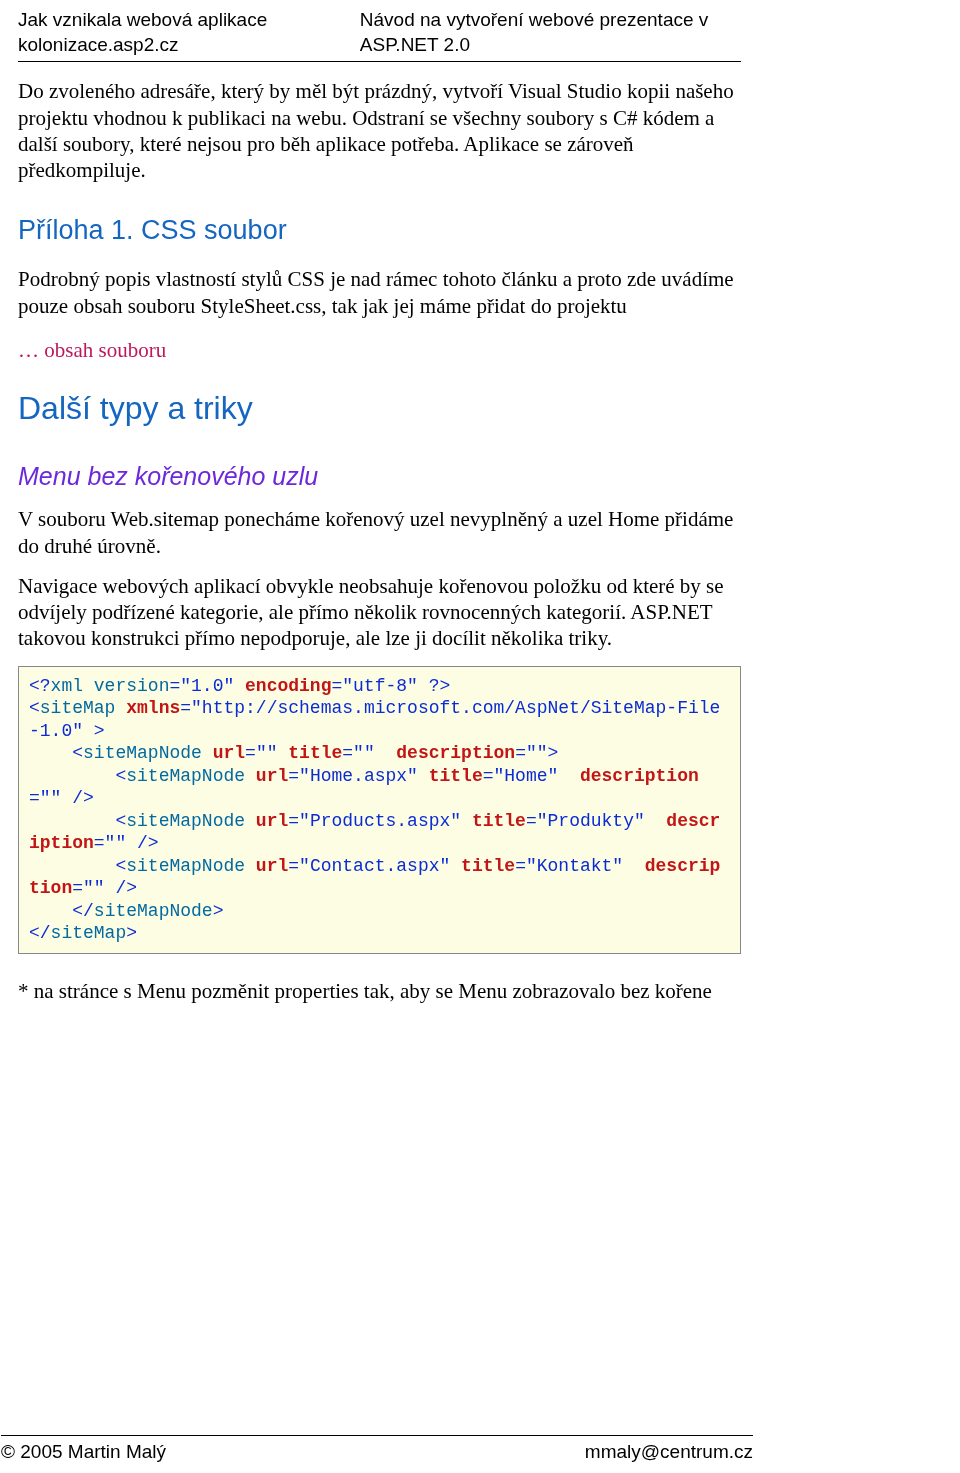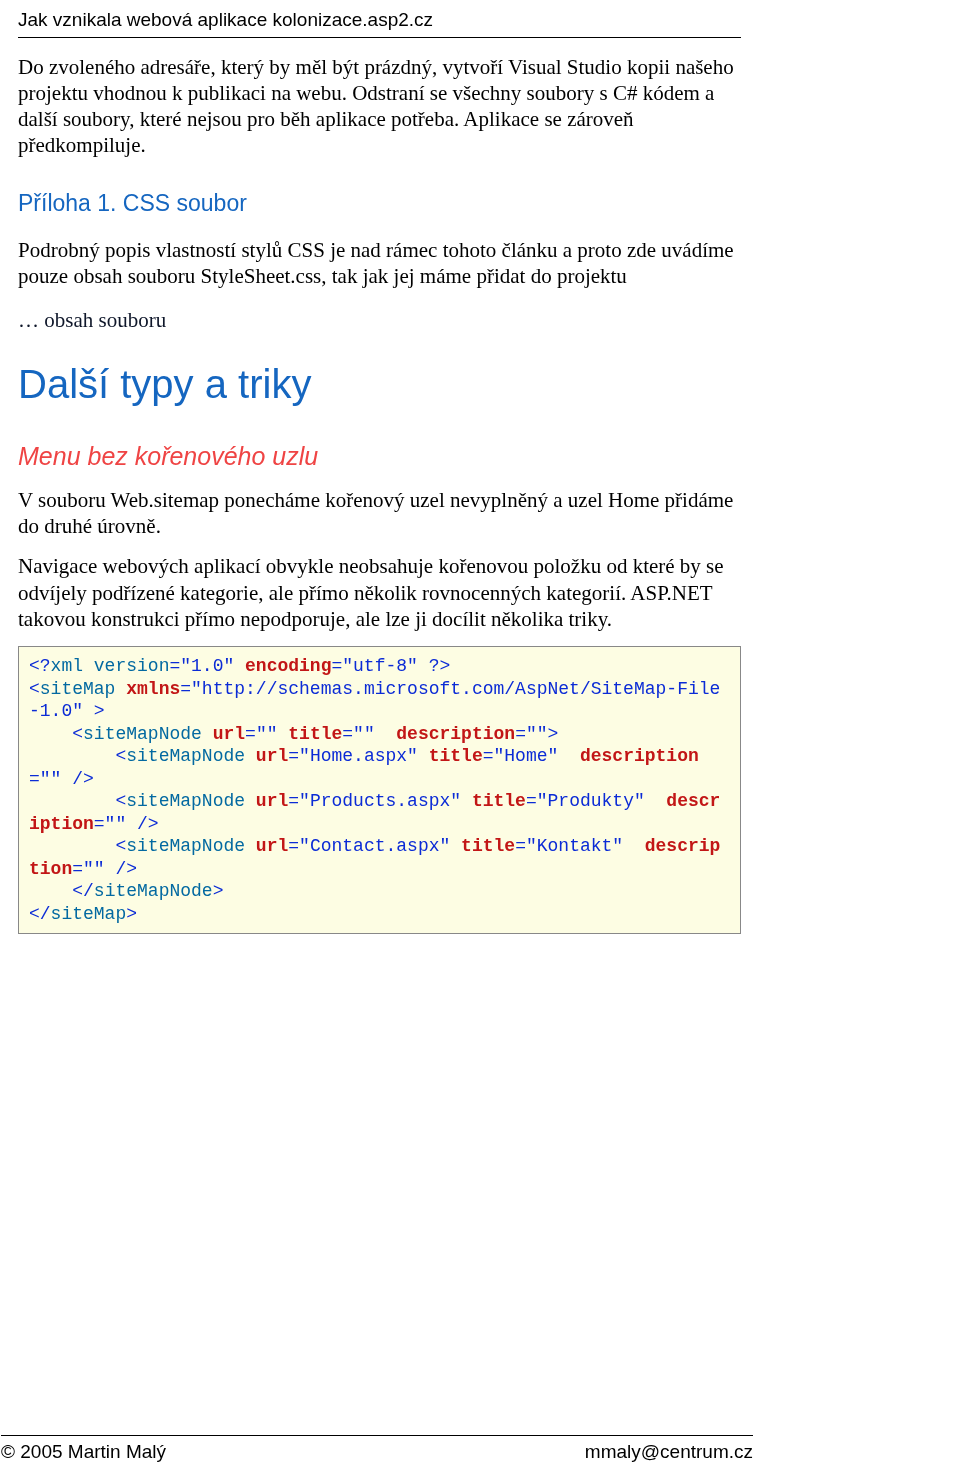--- a/index.html
+++ b/index.html
@@ -28,44 +28,44 @@
     margin-bottom: 16px;
   }
   .body-text {
     font-family: "Times New Roman", Times, serif;
     font-size: 21px;
     line-height: 1.25;
     margin: 14px 0;
   }
   .h2-blue {
     font-family: Arial, Helvetica, sans-serif;
-    font-size: 23px;
+    font-size: 27px;
     color: #1566c0;
     margin: 30px 0 18px 0;
     font-weight: normal;
   }
   .h1-blue {
     font-family: Arial, Helvetica, sans-serif;
-    font-size: 40px;
+    font-size: 32px;
     color: #1566c0;
     margin: 22px 0 30px 0;
     font-weight: normal;
   }
   .h3-italic {
     font-family: Arial, Helvetica, sans-serif;
     font-size: 25px;
-    color: #ef4444;
+    color: #6d28d9;
     font-style: italic;
     margin: 24px 0 14px 0;
     font-weight: normal;
   }
   .red-note {
     font-family: "Times New Roman", Times, serif;
     font-size: 21px;
-    color: #0f172a;
+    color: #be185d;
     margin: 18px 0 24px 0;
   }
   .codebox {
     background: #fdfde3;
     border: 1px solid #888;
     padding: 8px 10px;
     font-family: "Courier New", Courier, monospace;
     font-size: 18px;
     line-height: 1.25;
     white-space: pre-wrap;
@@ -88,20 +88,21 @@
     font-size: 19px;
   }
 </style>
 </head>
 <body>
 
 <div class="page">
 
   <div class="header-line">
     <span>Jak vznikala webová aplikace kolonizace.asp2.cz</span>
+    <span>Návod na vytvoření webové prezentace v ASP.NET 2.0</span>
   </div>
 
   <p class="body-text">Do zvoleného adresáře, který by měl být prázdný, vytvoří Visual Studio kopii našeho projektu vhodnou k publikaci na webu. Odstraní se všechny soubory s C# kódem a další soubory, které nejsou pro běh aplikace potřeba. Aplikace se zároveň předkompiluje.</p>
 
   <h2 class="h2-blue">Příloha 1. CSS soubor</h2>
 
   <p class="body-text">Podrobný popis vlastností stylů CSS je nad rámec tohoto článku a proto zde uvádíme pouze obsah souboru StyleSheet.css, tak jak jej máme přidat do projektu</p>
 
   <p class="red-note">… obsah souboru</p>
 
@@ -115,19 +116,20 @@
 
   <div class="codebox"><span class="c-blue">&lt;?</span><span class="c-maroon">xml version</span><span class="c-blue">="1.0"</span><span class="c-red"> encoding</span><span class="c-blue">="utf-8" ?&gt;</span>
 <span class="c-blue">&lt;</span><span class="c-maroon">siteMap</span><span class="c-red"> xmlns</span><span class="c-blue">="http://schemas.microsoft.com/AspNet/SiteMap-File-1.0" &gt;</span>
 <span class="c-blue">    &lt;</span><span class="c-maroon">siteMapNode</span><span class="c-red"> url</span><span class="c-blue">=""</span><span class="c-red"> title</span><span class="c-blue">=""</span><span class="c-red">  description</span><span class="c-blue">=""&gt;</span>
 <span class="c-blue">        &lt;</span><span class="c-maroon">siteMapNode</span><span class="c-red"> url</span><span class="c-blue">="Home.aspx"</span><span class="c-red"> title</span><span class="c-blue">="Home"</span><span class="c-red">  description</span><span class="c-blue">="" /&gt;</span>
 <span class="c-blue">        &lt;</span><span class="c-maroon">siteMapNode</span><span class="c-red"> url</span><span class="c-blue">="Products.aspx"</span><span class="c-red"> title</span><span class="c-blue">="Produkty"</span><span class="c-red">  description</span><span class="c-blue">="" /&gt;</span>
 <span class="c-blue">        &lt;</span><span class="c-maroon">siteMapNode</span><span class="c-red"> url</span><span class="c-blue">="Contact.aspx"</span><span class="c-red"> title</span><span class="c-blue">="Kontakt"</span><span class="c-red">  description</span><span class="c-blue">="" /&gt;</span>
 <span class="c-blue">    &lt;/</span><span class="c-maroon">siteMapNode</span><span class="c-blue">&gt;</span>
 <span class="c-blue">&lt;/</span><span class="c-maroon">siteMap</span><span class="c-blue">&gt;</span></div>
 
+  <p class="body-text">* na stránce s Menu pozměnit properties tak, aby se Menu zobrazovalo bez kořene</p>
 
   <div class="footer">
     <span>© 2005 Martin Malý</span>
     <span>mmaly@centrum.cz</span>
   </div>
 
 </div>
 
 </body></html>

